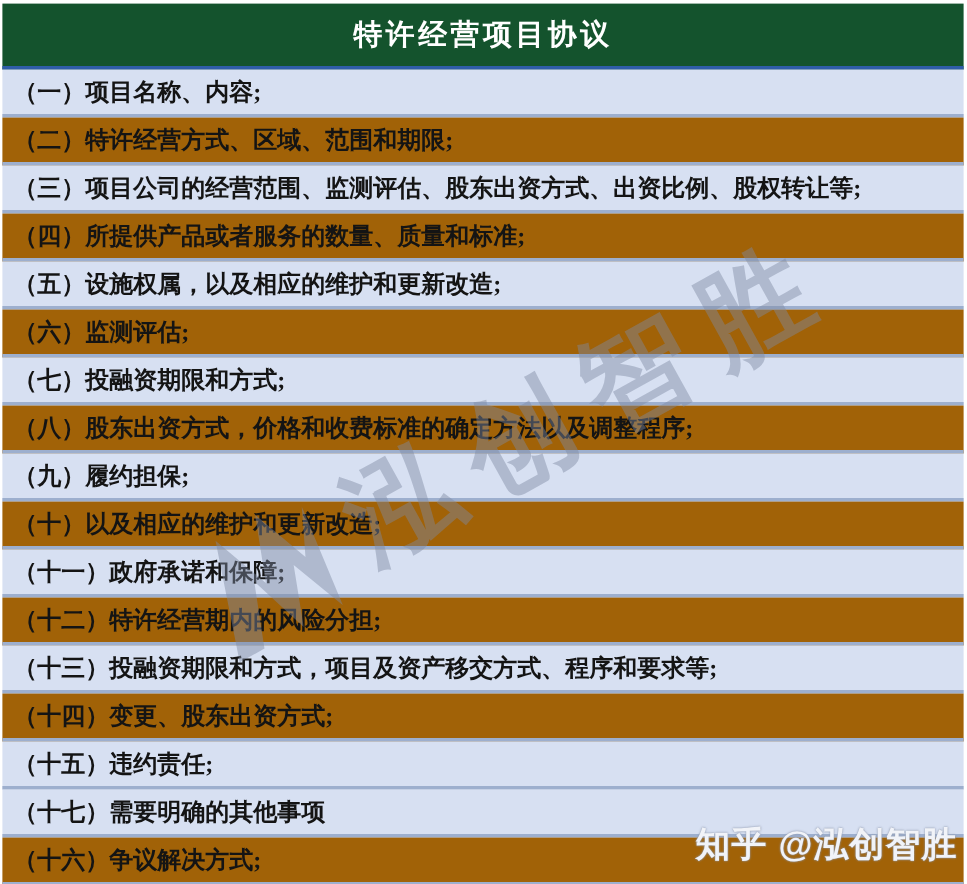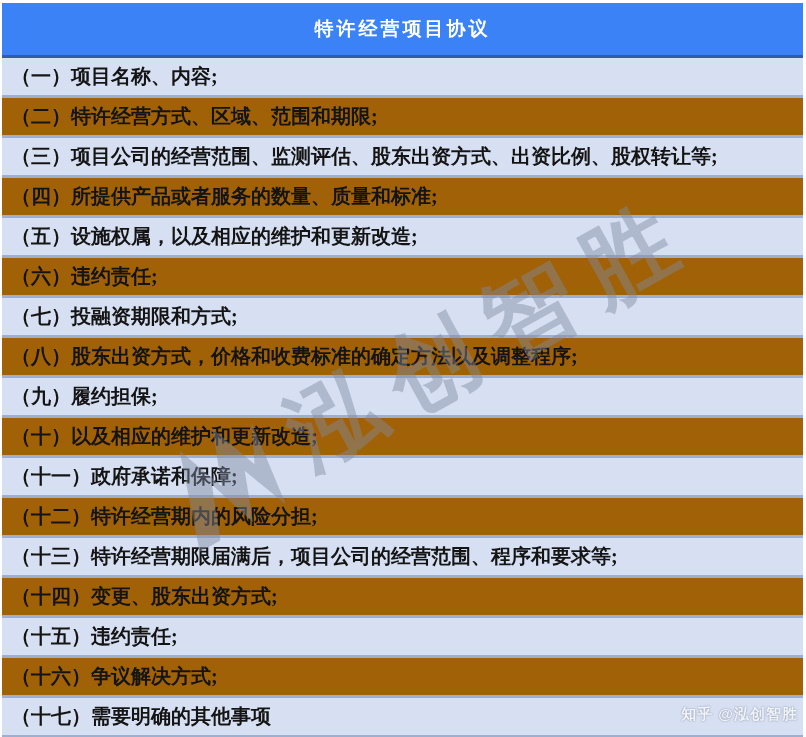--- a/index.html
+++ b/index.html
@@ -12,27 +12,27 @@
     font-family: "Liberation Serif", "DejaVu Serif", serif;
   }
   .agreement-table {
     position: absolute;
     left: 2px;
     top: 3px;
     width: 801px;
   }
   .table-header {
     height: 52px;
-    background: #3b82f6;
+    background: #14532d;
     border-bottom: 3px solid #2F5DA8;
     color: #ffffff;
     display: flex;
     align-items: center;
     justify-content: center;
-    font-size: 19px;
+    font-size: 24px;
     font-weight: bold;
     letter-spacing: 3px;
     font-family: "Liberation Sans", "DejaVu Sans", sans-serif;
   }
   .row {
     height: 37px;
     border-bottom: 3px solid #9DAFCE;
     display: flex;
     align-items: center;
     padding-left: 9px;
@@ -69,21 +69,21 @@
     font-size: 92px;
     font-weight: bold;
     letter-spacing: 20px;
     white-space: nowrap;
     font-family: "Liberation Sans", "DejaVu Sans", sans-serif;
   }
   .wm-zhihu {
     position: absolute;
     right: 8px;
     bottom: 13px;
-    font-size: 15px;
+    font-size: 29px;
     font-weight: bold;
     letter-spacing: 1px;
     color: rgba(246, 248, 252, 0.95);
     text-shadow: 0 0 2px rgba(148, 157, 178, 0.95), 0 0 1px rgba(148, 157, 178, 0.9);
     z-index: 6;
     pointer-events: none;
     font-family: "Liberation Sans", "DejaVu Sans", sans-serif;
   }
 </style>
 </head>
@@ -92,32 +92,32 @@
 <div class="page">
 
   <div class="agreement-table">
     <div class="table-header">特许经营项目协议</div>
 
     <div class="row odd">（一）项目名称、内容;</div>
     <div class="row even">（二）特许经营方式、区域、范围和期限;</div>
     <div class="row odd">（三）项目公司的经营范围、监测评估、股东出资方式、出资比例、股权转让等;</div>
     <div class="row even">（四）所提供产品或者服务的数量、质量和标准;</div>
     <div class="row odd">（五）设施权属，以及相应的维护和更新改造;</div>
-    <div class="row even">（六）违约责任;</div>
+    <div class="row even">（六）监测评估;</div>
     <div class="row odd">（七）投融资期限和方式;</div>
     <div class="row even">（八）股东出资方式，价格和收费标准的确定方法以及调整程序;</div>
     <div class="row odd">（九）履约担保;</div>
     <div class="row even">（十）以及相应的维护和更新改造;</div>
     <div class="row odd">（十一）政府承诺和保障;</div>
     <div class="row even">（十二）特许经营期内的风险分担;</div>
-    <div class="row odd">（十三）特许经营期限届满后，项目公司的经营范围、程序和要求等;</div>
+    <div class="row odd">（十三）投融资期限和方式，项目及资产移交方式、程序和要求等;</div>
     <div class="row even">（十四）变更、股东出资方式;</div>
     <div class="row odd">（十五）违约责任;</div>
+    <div class="row odd">（十七）需要明确的其他事项</div>
     <div class="row even">（十六）争议解决方式;</div>
-    <div class="row odd">（十七）需要明确的其他事项</div>
   </div>
 
   <div class="wm-diagonal">
     <svg class="wm-logo" viewBox="0 0 120 110" aria-hidden="true">
       <path d="M4,106 L36,6 L56,58 L76,3 L96,55 L114,16 L104,106 L84,56 L66,106 L48,52 L28,106 Z"></path>
     </svg>
     <span class="wm-text">泓创智胜</span>
   </div>
 
   <div class="wm-zhihu">知乎 @泓创智胜</div>

